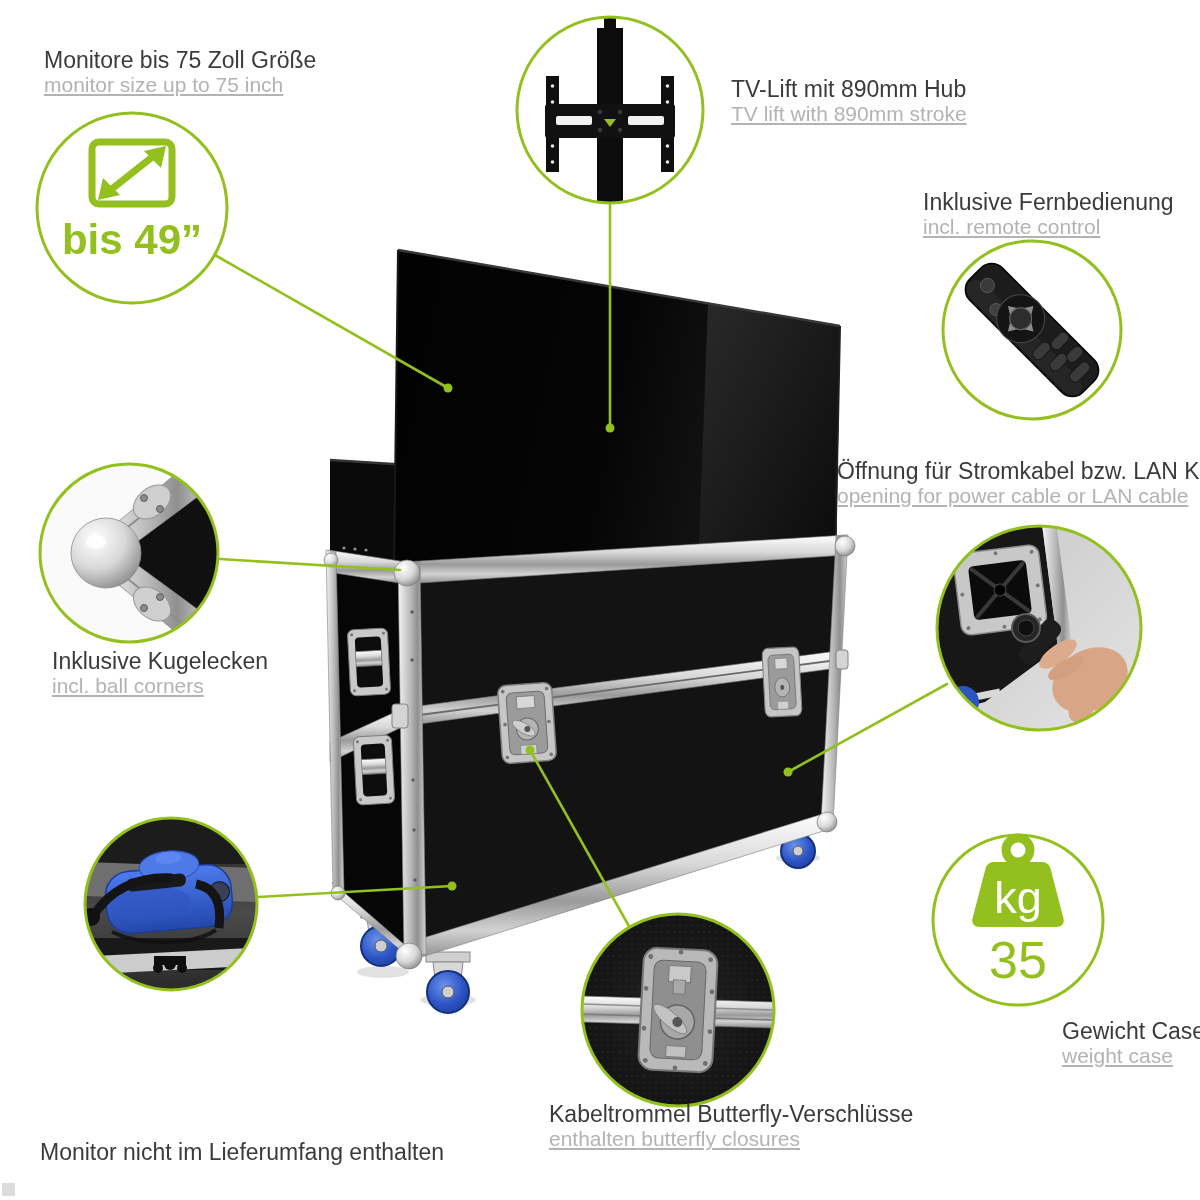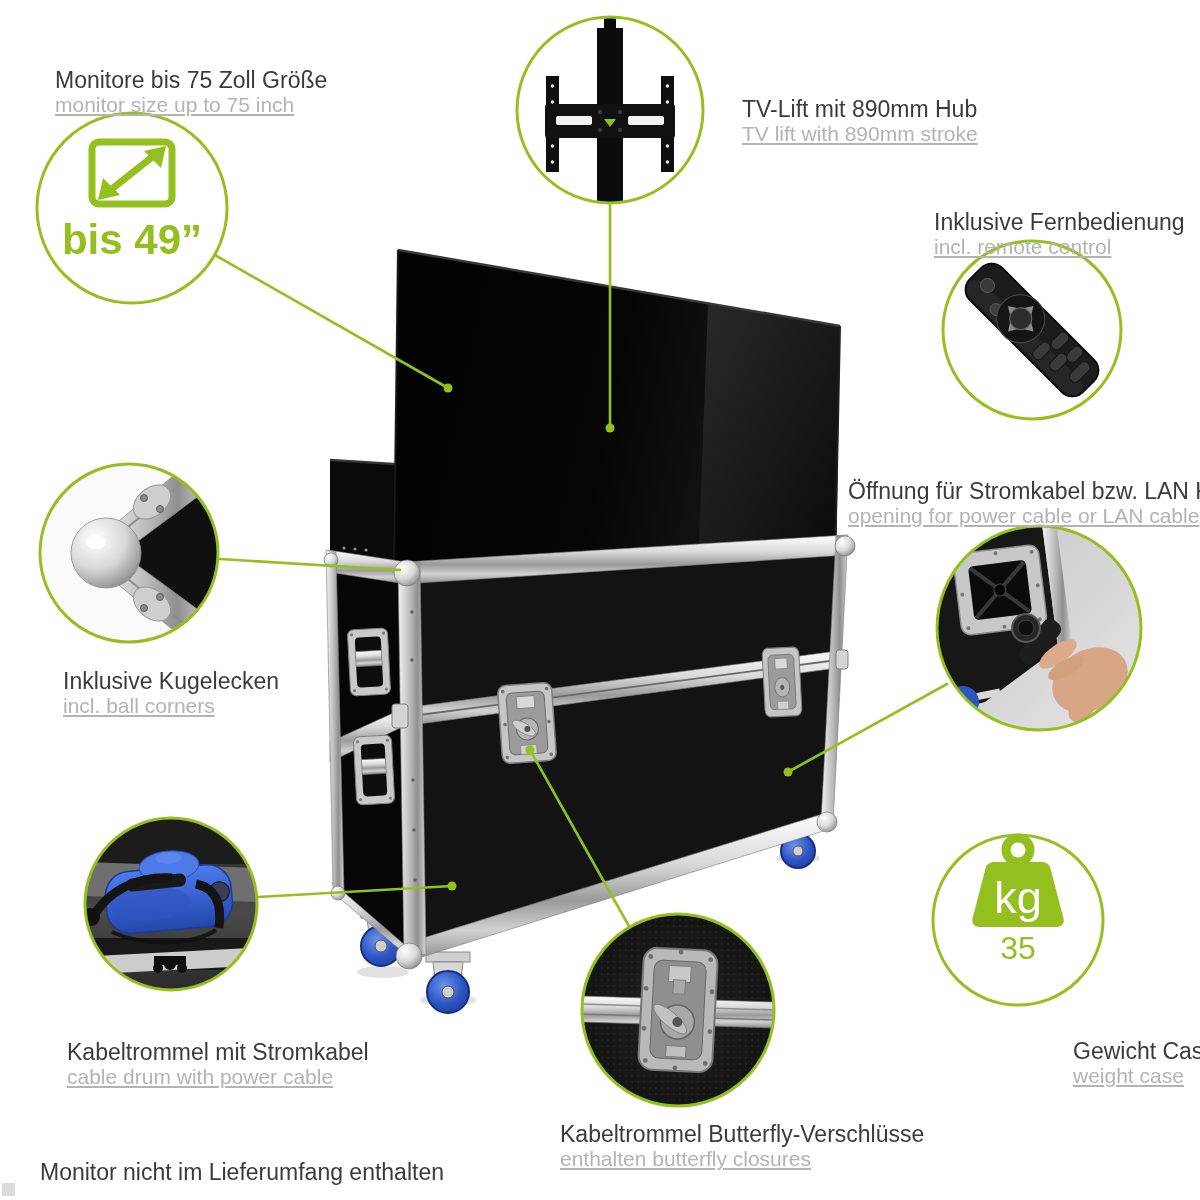--- a/index.html
+++ b/index.html
@@ -6,28 +6,28 @@
     --accent:#94c01f;
     --bar:#a3bd55;
     --heading:#3b3b3b;
     --subtext:#b3b3b3;
     --wheel-blue:#2c55c4;
   }
   html,body{margin:0;padding:0;background:#fff;}
   .stage{position:relative;width:1200px;height:1200px;background:#ffffff;overflow:hidden;
          font-family:"Liberation Sans",sans-serif;}
   svg{position:absolute;left:0;top:0;}
-  .callout{position:absolute;display:flex;gap:11px;align-items:flex-start;margin-top:20px;}
+  .callout{position:absolute;display:flex;align-items:flex-start;}
   .callout .bar{width:6px;background:var(--bar);flex:0 0 6px;}
   .callout .de{font-size:23px;color:var(--heading);line-height:1.14;white-space:nowrap;}
   .callout .en{font-size:21px;color:var(--subtext);line-height:1.16;white-space:nowrap;text-decoration:underline;}
   .badge-text{position:absolute;text-align:center;color:var(--accent);}
   #screen-size-text{left:32px;top:216px;width:200px;font-size:42px;font-weight:bold;}
   #kg-text{left:968px;top:872px;width:100px;font-size:45px;color:#ffffff;}
-  #weight-value-text{left:968px;top:930px;width:100px;font-size:32px;}
+  #weight-value-text{left:968px;top:930px;width:100px;font-size:52px;}
   .edge-square{position:absolute;background:#dcdcdc;}
   .ring{fill:none;stroke:var(--accent);stroke-width:3;}
   .ringfill{fill:#ffffff;stroke:var(--accent);stroke-width:3;}
   .cline{stroke:var(--accent);stroke-width:2.6;fill:none;stroke-linecap:round;}
   .cdot{fill:var(--accent);}
   .accent-fill{fill:var(--accent);}
   .accent-stroke{stroke:var(--accent);fill:none;}
   .wheel-main{stop-color:var(--wheel-blue);}
 </style>
 </head>
@@ -481,27 +481,20 @@
 </div>
 
 <div class="callout" style="left:46px;top:648px">
   <div class="bar"></div>
   <div>
     <div class="de">Inklusive Kugelecken</div>
     <div class="en">incl. ball corners</div>
   </div>
 </div>
 
-<div class="callout" style="left:50px;top:1019px">
-  <div class="bar"></div>
-  <div>
-    <div class="de">Kabeltrommel mit Stromkabel</div>
-    <div class="en">cable drum with power cable</div>
-  </div>
-</div>
 
 <div class="callout" style="left:543px;top:1101px">
   <div class="bar"></div>
   <div>
     <div class="de">Kabeltrommel Butterfly-Verschlüsse</div>
     <div class="en">enthalten butterfly closures</div>
   </div>
 </div>
 
 <div class="callout" style="left:1056px;top:1018px">

